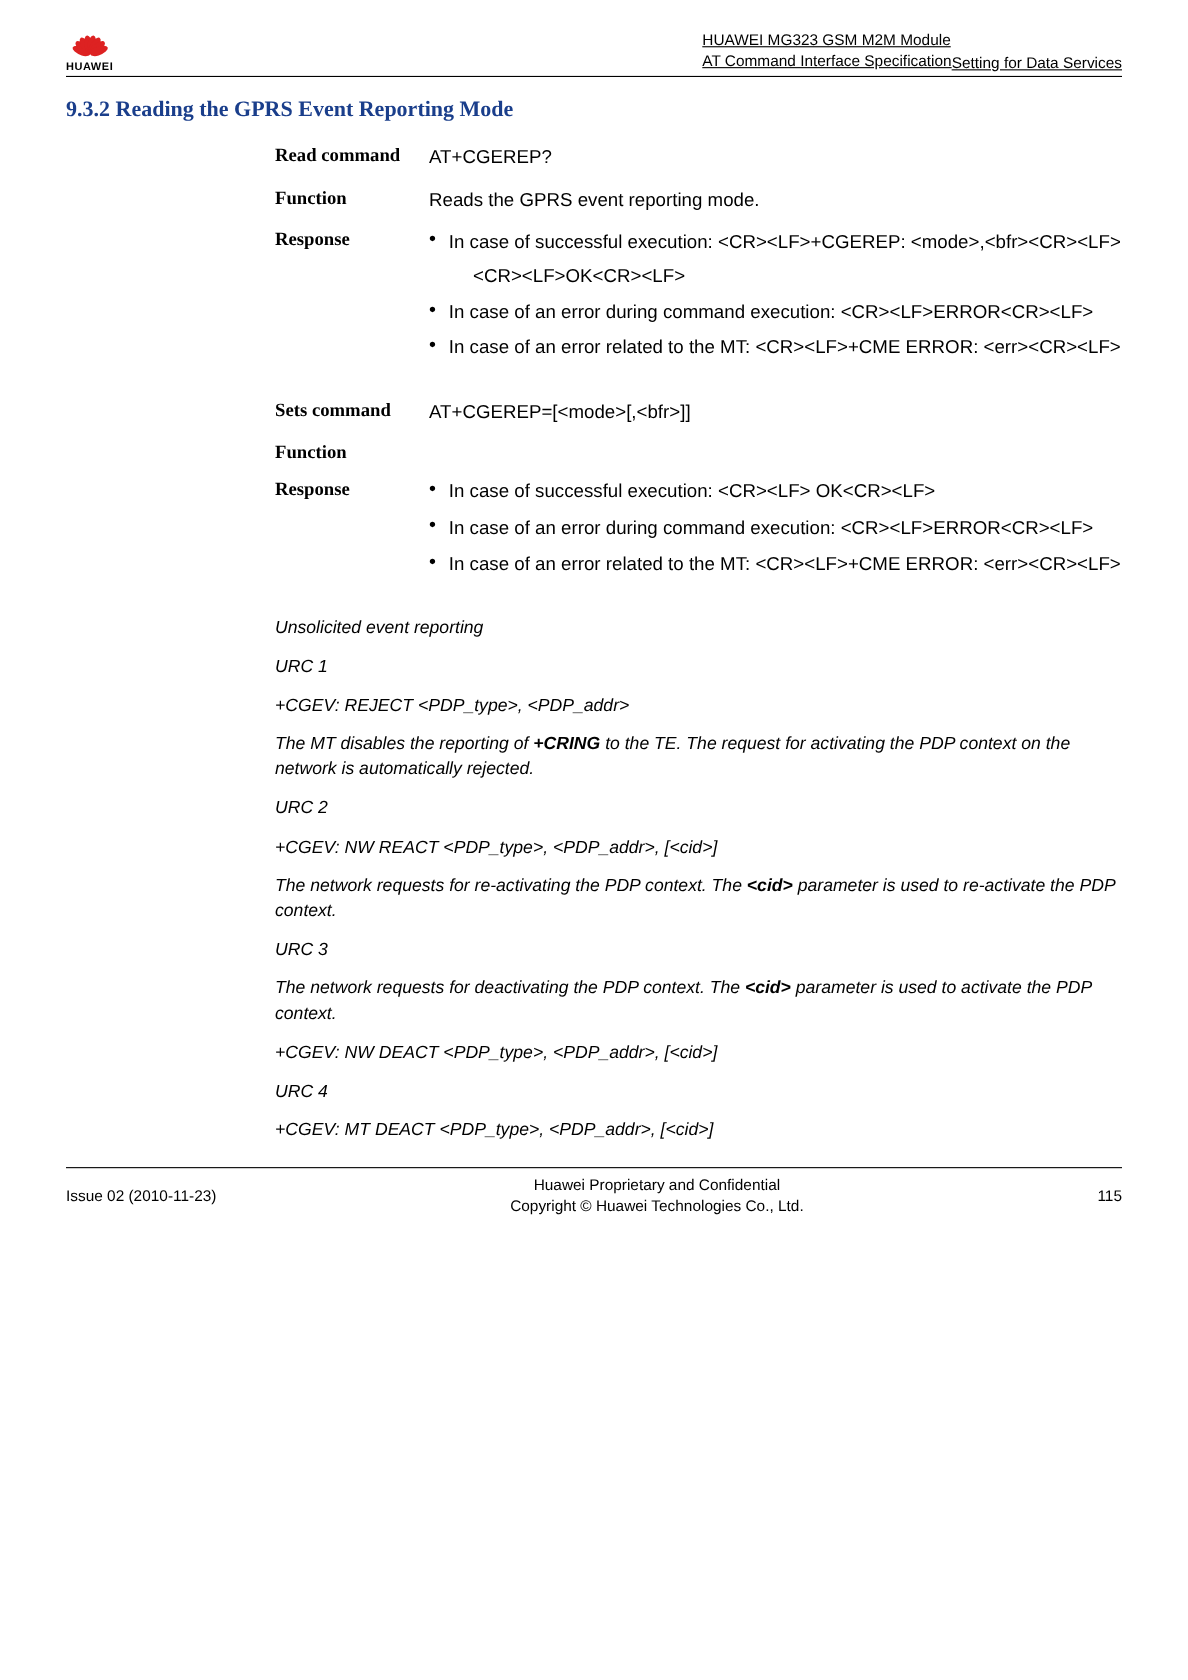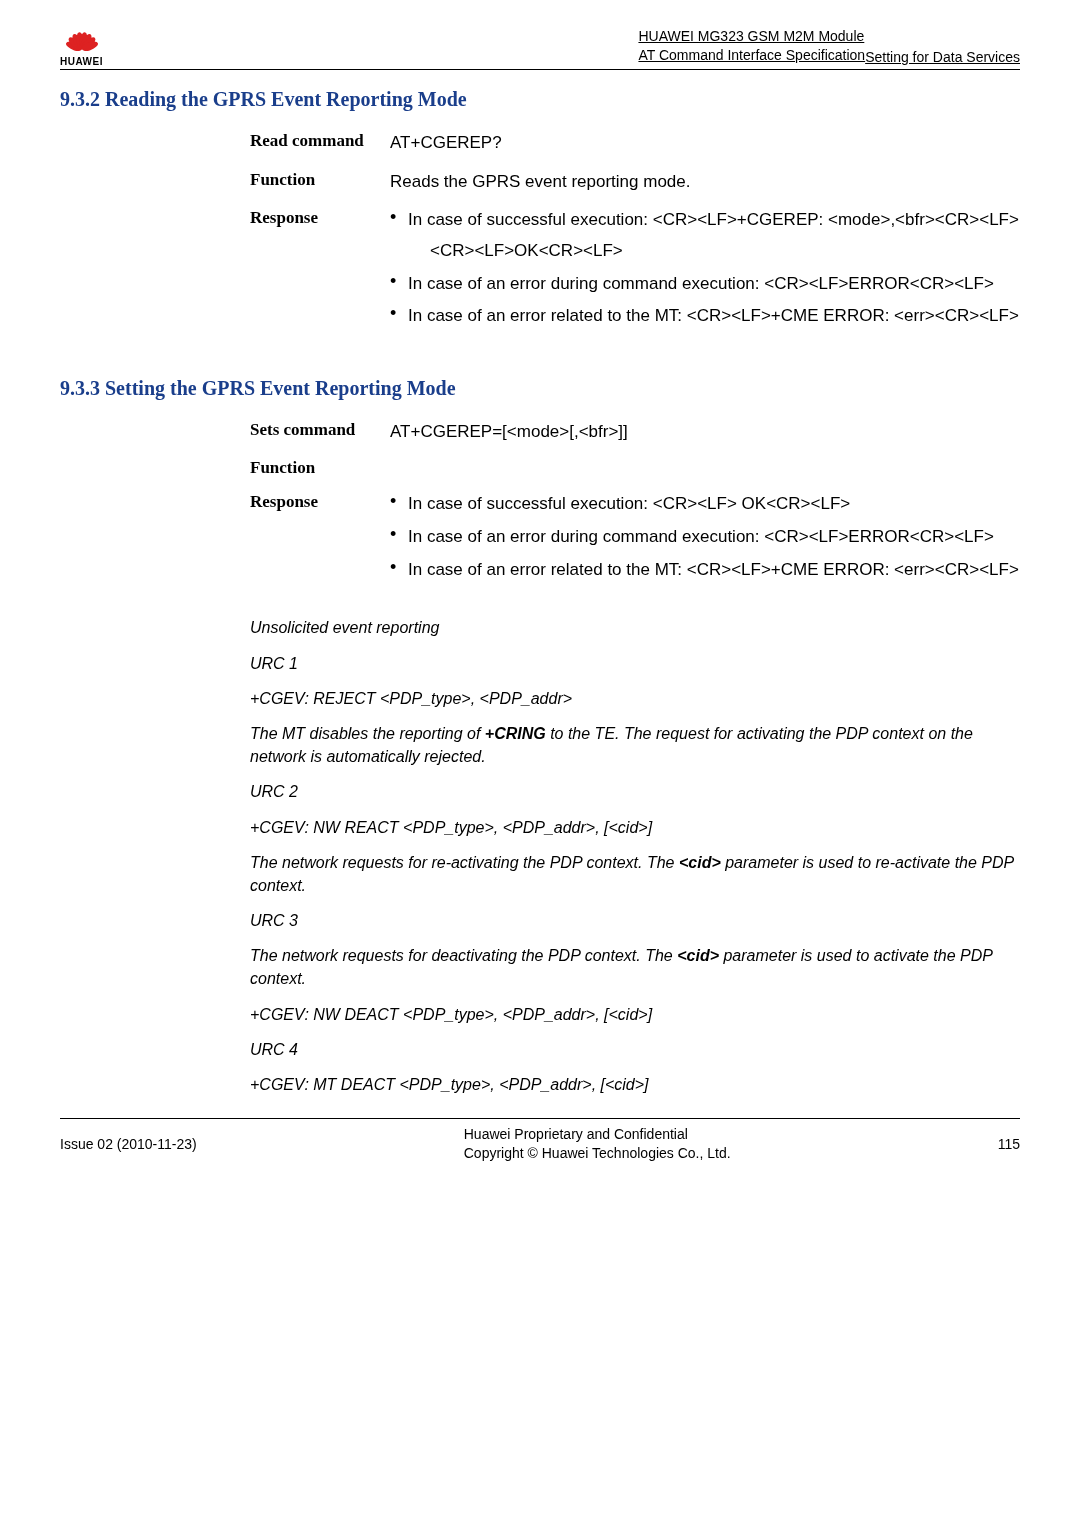--- a/index.html
+++ b/index.html
@@ -133,20 +133,21 @@
     margin-top: 22px;
   }
   .footer {
     display: flex;
     justify-content: space-between;
     align-items: center;
     font-size: 14px;
     padding-top: 6px;
   }
   .footer-center {
+    text-align: center;
     line-height: 1.35;
   }
 </style>
 </head>
 <body>
 
 <div class="page">
 
   <div class="header">
     <div class="logo-block">
@@ -191,21 +192,20 @@
             <span>In case of successful execution: &lt;CR&gt;&lt;LF&gt;+CGEREP: &lt;mode&gt;,&lt;bfr&gt;&lt;CR&gt;&lt;LF&gt;</span>
             <div class="indent-sub">&lt;CR&gt;&lt;LF&gt;OK&lt;CR&gt;&lt;LF&gt;</div>
           </li>
           <li>In case of an error during command execution: &lt;CR&gt;&lt;LF&gt;ERROR&lt;CR&gt;&lt;LF&gt;</li>
           <li>In case of an error related to the MT: &lt;CR&gt;&lt;LF&gt;+CME ERROR: &lt;err&gt;&lt;CR&gt;&lt;LF&gt;</li>
         </ul>
       </div>
     </div>
   </div>
 
-  <div class="h2" style="margin-top:40px;">9.3.3 Setting the GPRS Event Reporting Mode</div>
 
   <div class="cmd-table">
     <div class="cmd-row">
       <div class="cmd-label">Sets command</div>
       <div class="cmd-value">AT+CGEREP=[&lt;mode&gt;[,&lt;bfr&gt;]]</div>
     </div>
     <div class="cmd-row">
       <div class="cmd-label">Function</div>
     </div>
     <div class="cmd-row">

